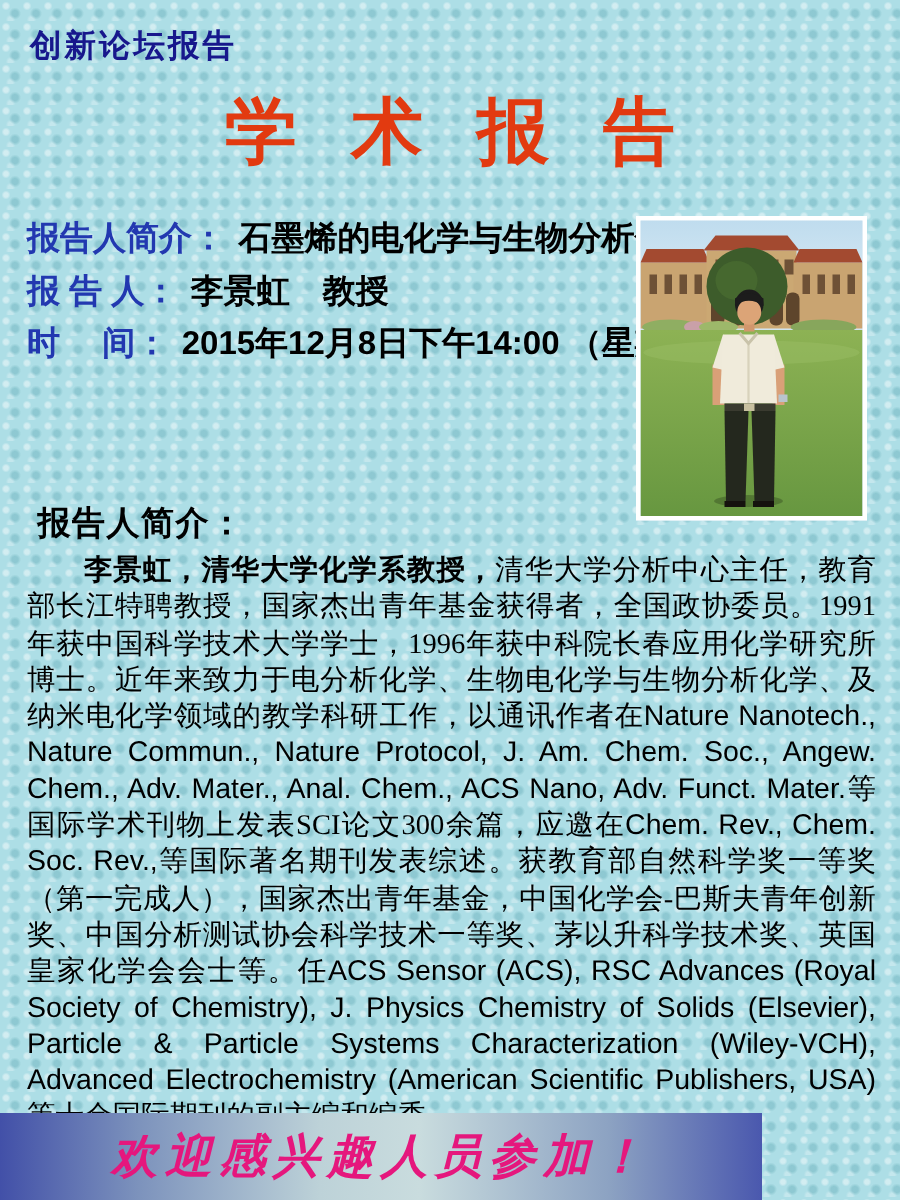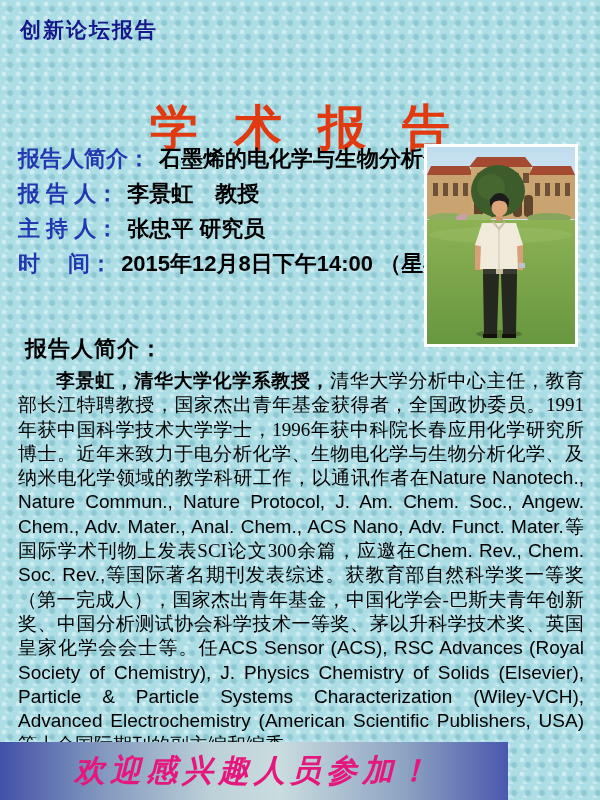--- a/index.html
+++ b/index.html
@@ -14,21 +14,21 @@
     background-size:14px 14px;
   }
   .series{
     position:absolute;left:20px;top:16px;
     font-family:"Liberation Sans",sans-serif;font-weight:bold;font-size:21px;
     color:#17178C;letter-spacing:2px;
   }
   .title{
     position:absolute;left:0;top:56px;width:100%;text-align:center;
     font-family:"Liberation Serif",serif;font-weight:bold;font-size:48px;
-    color:#E23A10;letter-spacing:12px;text-indent:12px;margin-top:40px;
+    color:#E23A10;letter-spacing:12px;text-indent:12px;
   }
   .info{position:absolute;left:18px;top:144px;}
   .info-row{
     height:35px;white-space:nowrap;
     font-family:"Liberation Sans",sans-serif;font-size:22px;font-weight:bold;
   }
   .info-label{color:#2238B0;}
   .info-value{color:#000;margin-left:9px;}
   .photo{
     position:absolute;left:424px;top:144px;width:148px;height:197px;
@@ -65,23 +65,20 @@
   <div class="series">创新论坛报告</div>
 
   <div class="title">学 术 报 告</div>
 
   <div class="info">
     <div class="info-row">
       <span class="info-label">报告人简介：</span><span class="info-value">石墨烯的电化学与生物分析化学</span>
     </div>
     <div class="info-row">
       <span class="info-label">报 告 人：</span><span class="info-value">李景虹　教授</span>
-    </div>
-    <div class="info-row">
-      <span class="info-label">主 持 人：</span><span class="info-value">张忠平 研究员</span>
     </div>
     <div class="info-row">
       <span class="info-label">时　 间：</span><span class="info-value">2015年12月8日下午14:00 （星期二）</span>
     </div>
   </div>
 
   <div class="photo">
     <svg width="148" height="197" viewBox="0 0 148 197" xmlns="http://www.w3.org/2000/svg">
       <defs>
         <linearGradient id="skyg" x1="0" y1="0" x2="0" y2="1">

